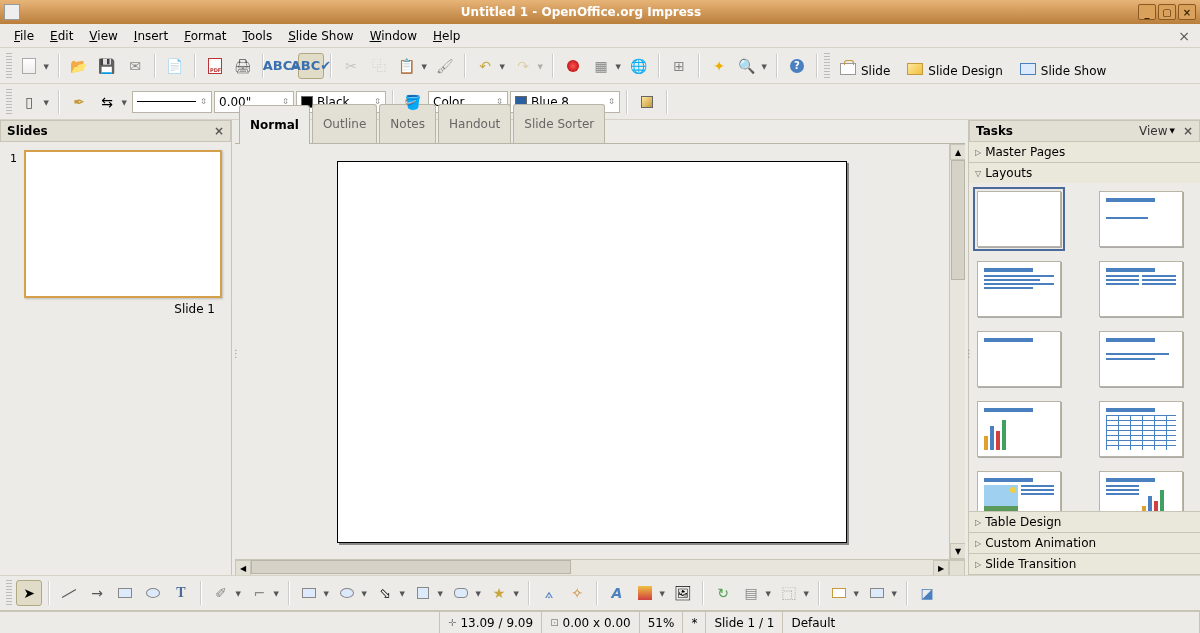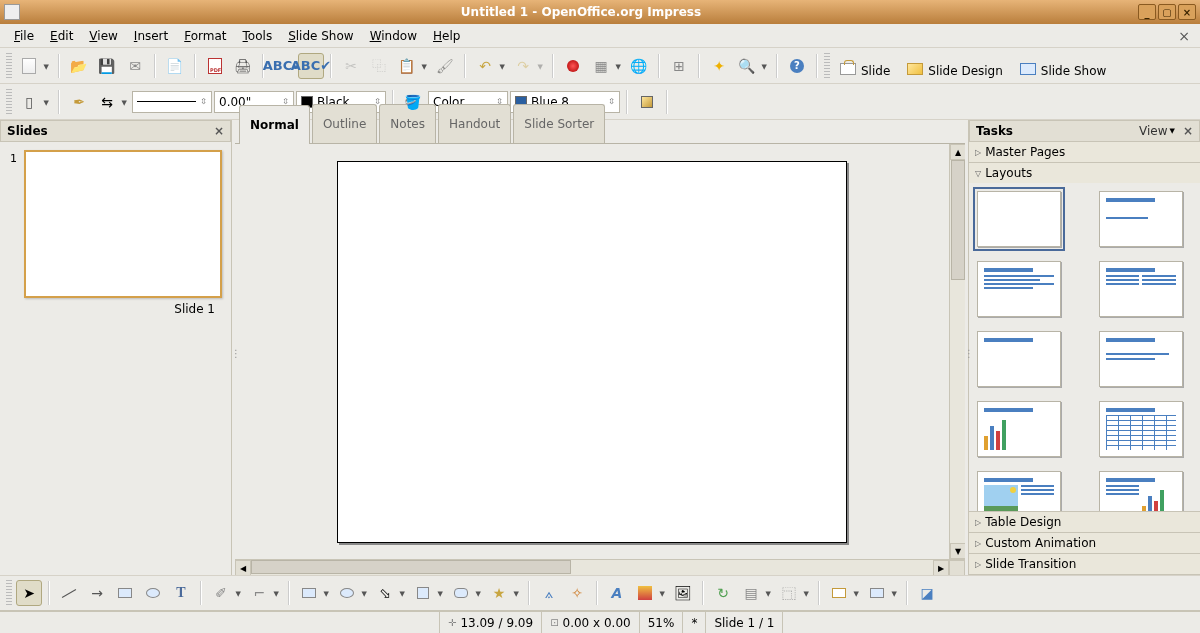--- a/index.html
+++ b/index.html
@@ -635,13 +635,14 @@
       <span class="crosshair">✛</span>
       <span>13.09 / 9.09</span>
     </div>
   <div class="status-cell">
       <span class="crosshair">⊡</span>
       <span>0.00 x 0.00</span>
     </div>
   <div class="status-cell">51%</div>
   <div class="status-cell">*</div>
   <div class="status-cell">Slide 1 / 1</div>
+  <div class="status-cell" style="flex:1">Default</div>
 </div>
 
 </body></html>

